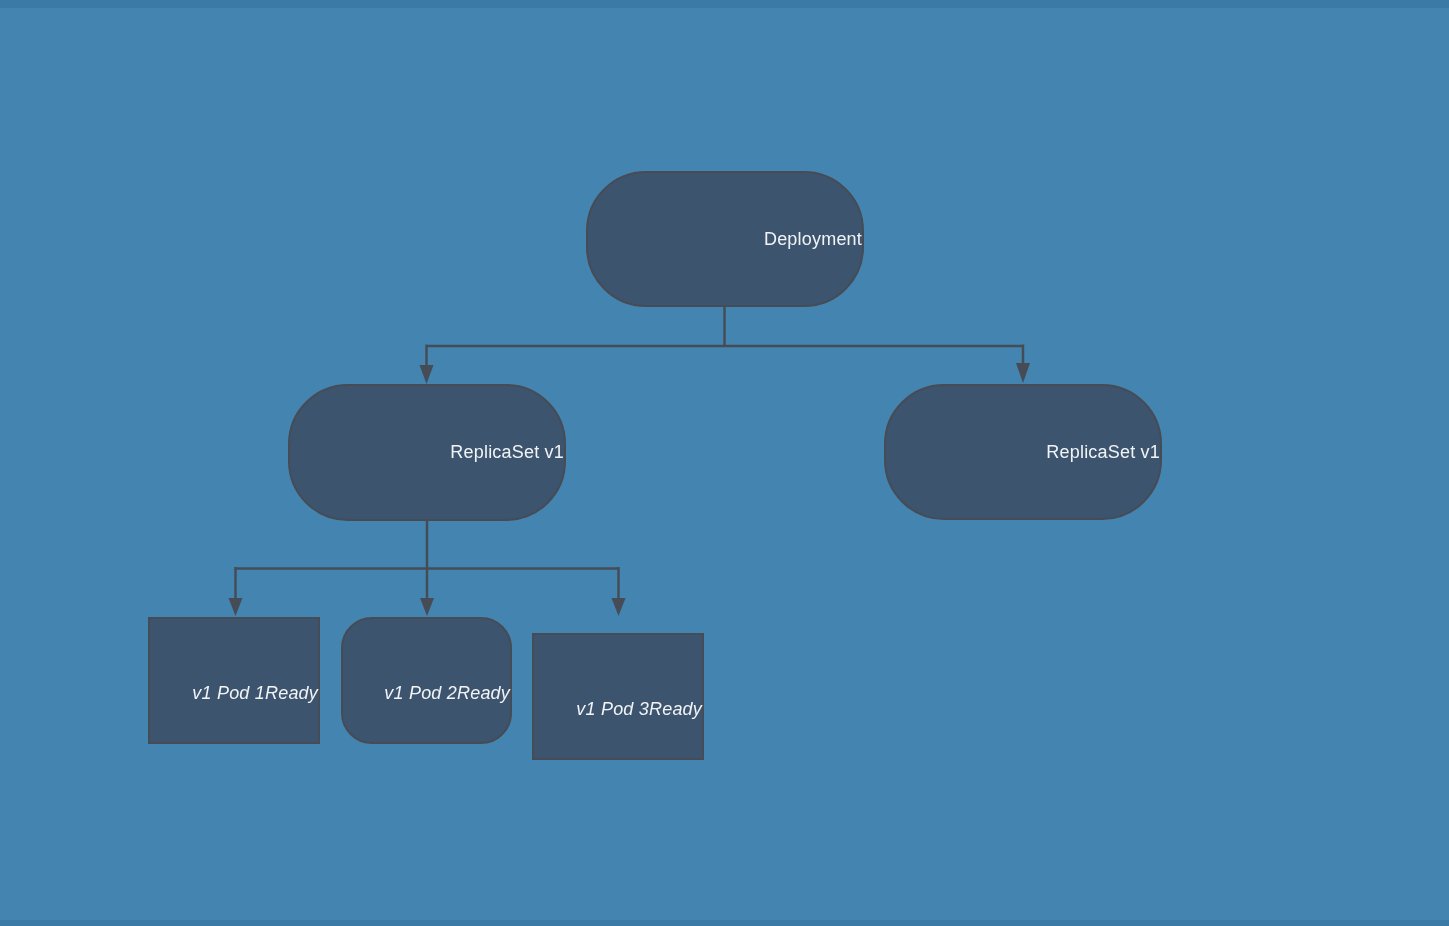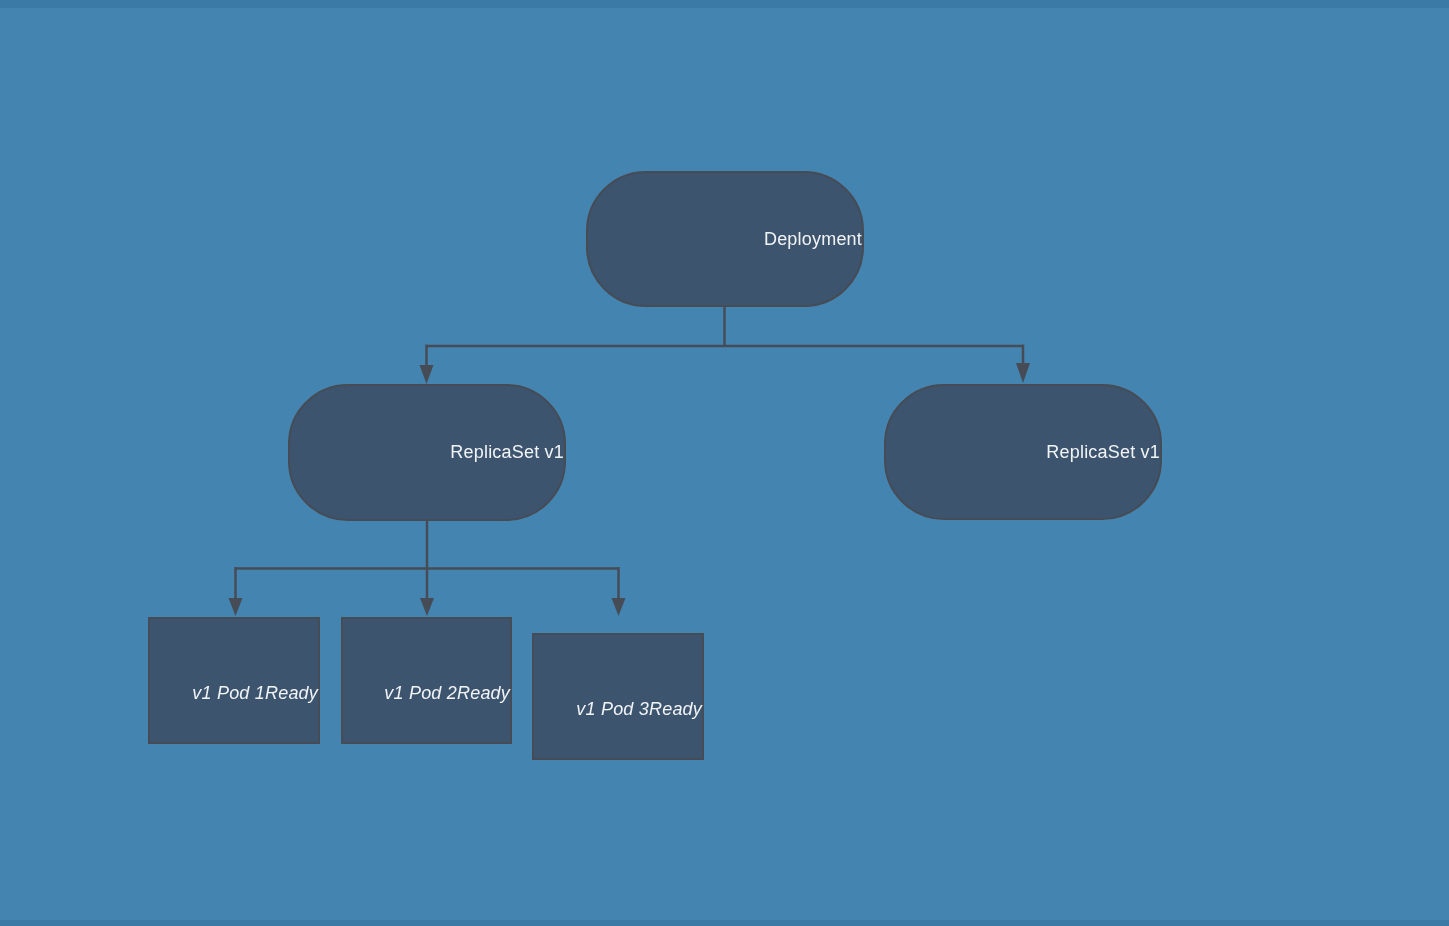--- a/index.html
+++ b/index.html
@@ -60,21 +60,21 @@
     font-size: 18px;
     letter-spacing: 0.2px;
     z-index: 2;
   }
   .node.rounded { border-radius: 60px; }
 
   .node.deployment   { left: 586px; top: 171px; width: 278px; height: 136px; }
   .node.rs-left      { left: 288px; top: 384px; width: 278px; height: 137px; }
   .node.rs-right     { left: 884px; top: 384px; width: 278px; height: 136px; }
   .node.pod-1        { left: 148px; top: 617px; width: 172px; height: 127px; }
-  .node.pod-2        { left: 341px; top: 617px; width: 171px; height: 127px; }
+  .node.pod-2        { left: 341px; top: 617px; width: 171px; height: 127px; border-radius: 31px; }
   .node.pod-3        { left: 532px; top: 633px; width: 172px; height: 127px; }
 
   .pod-text {
     display: flex;
     flex-direction: row;
     align-items: center;
     line-height: 31px;
     transform: translateY(13px);
     font-style: italic;
   }

